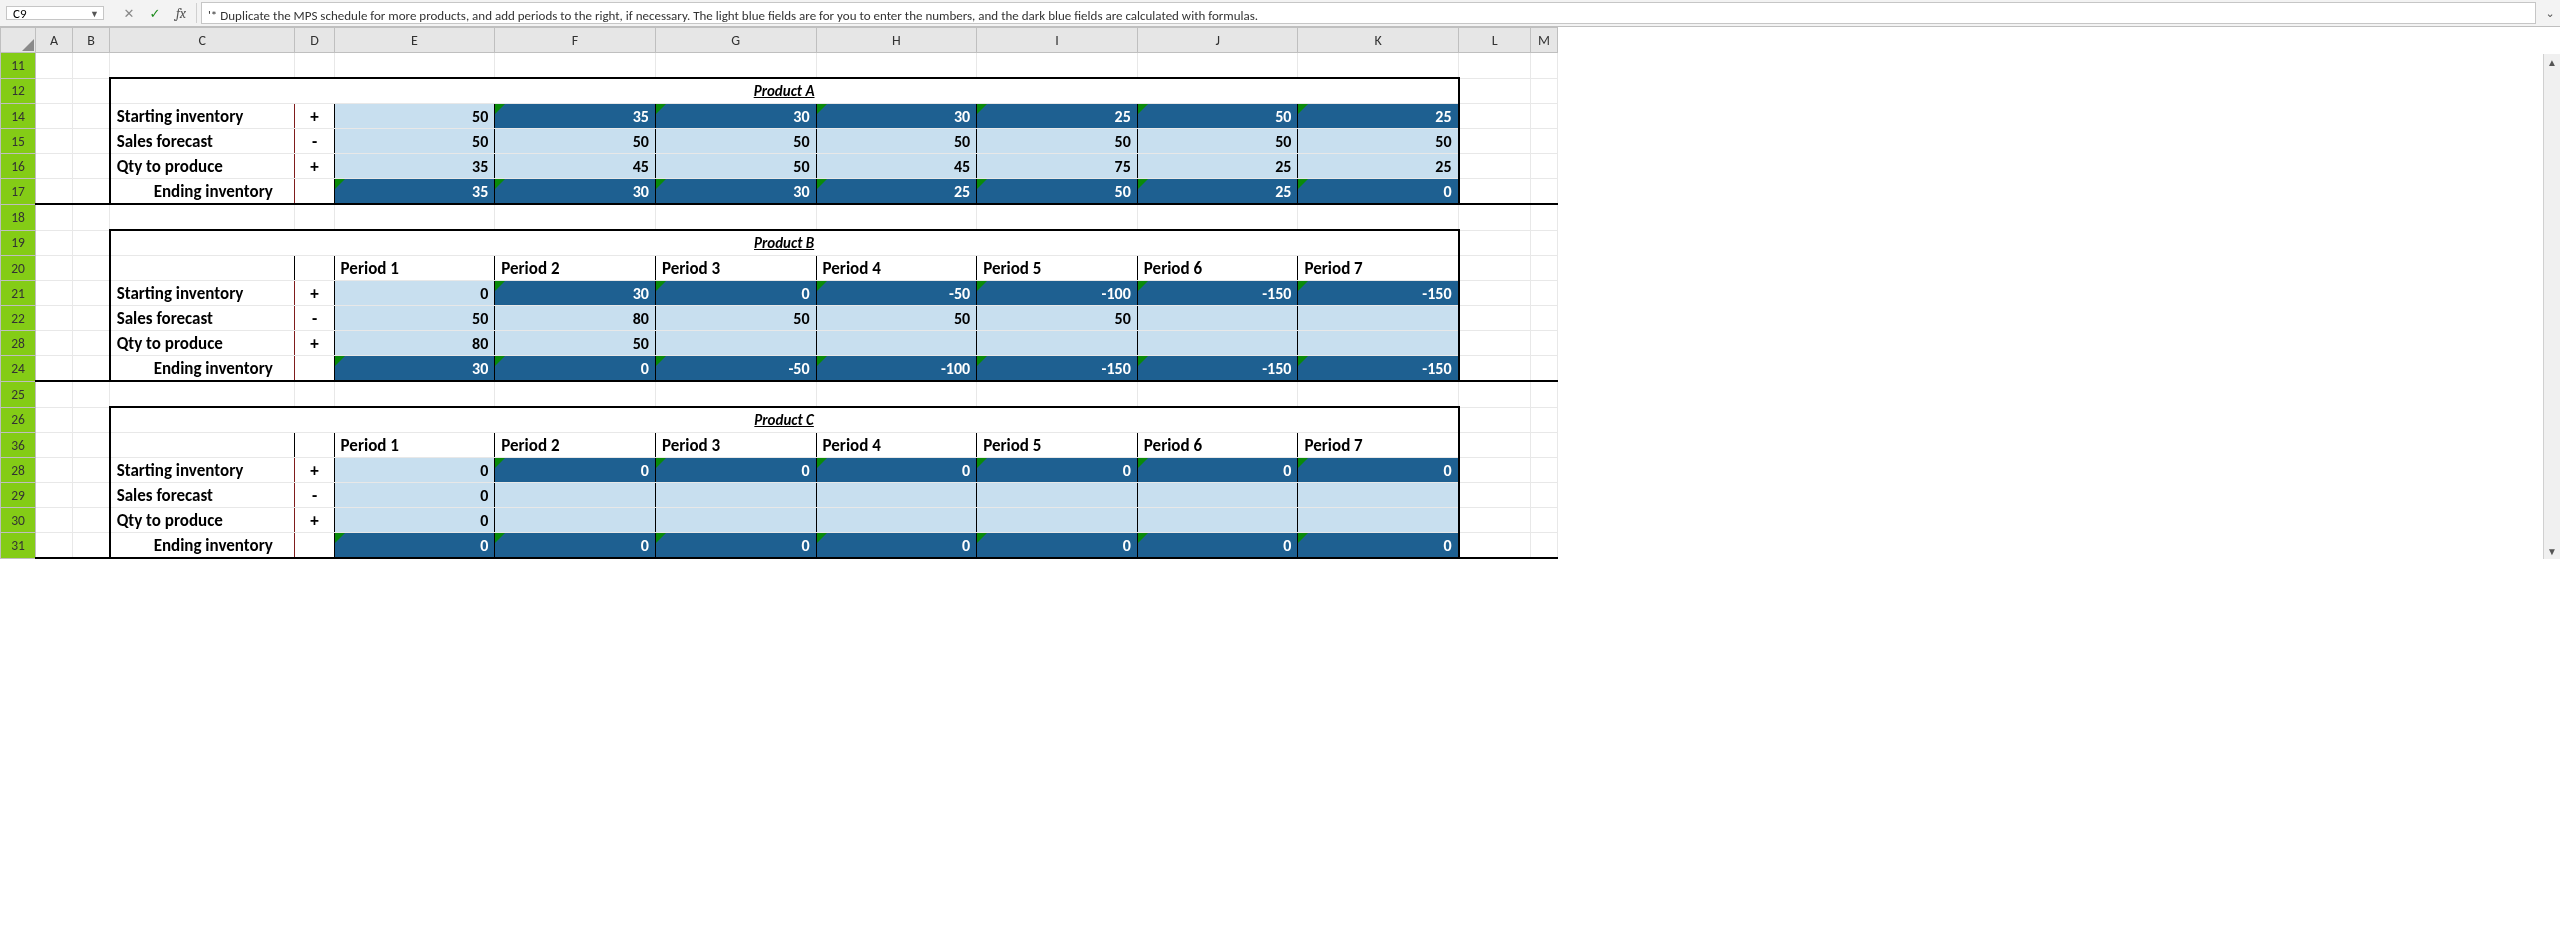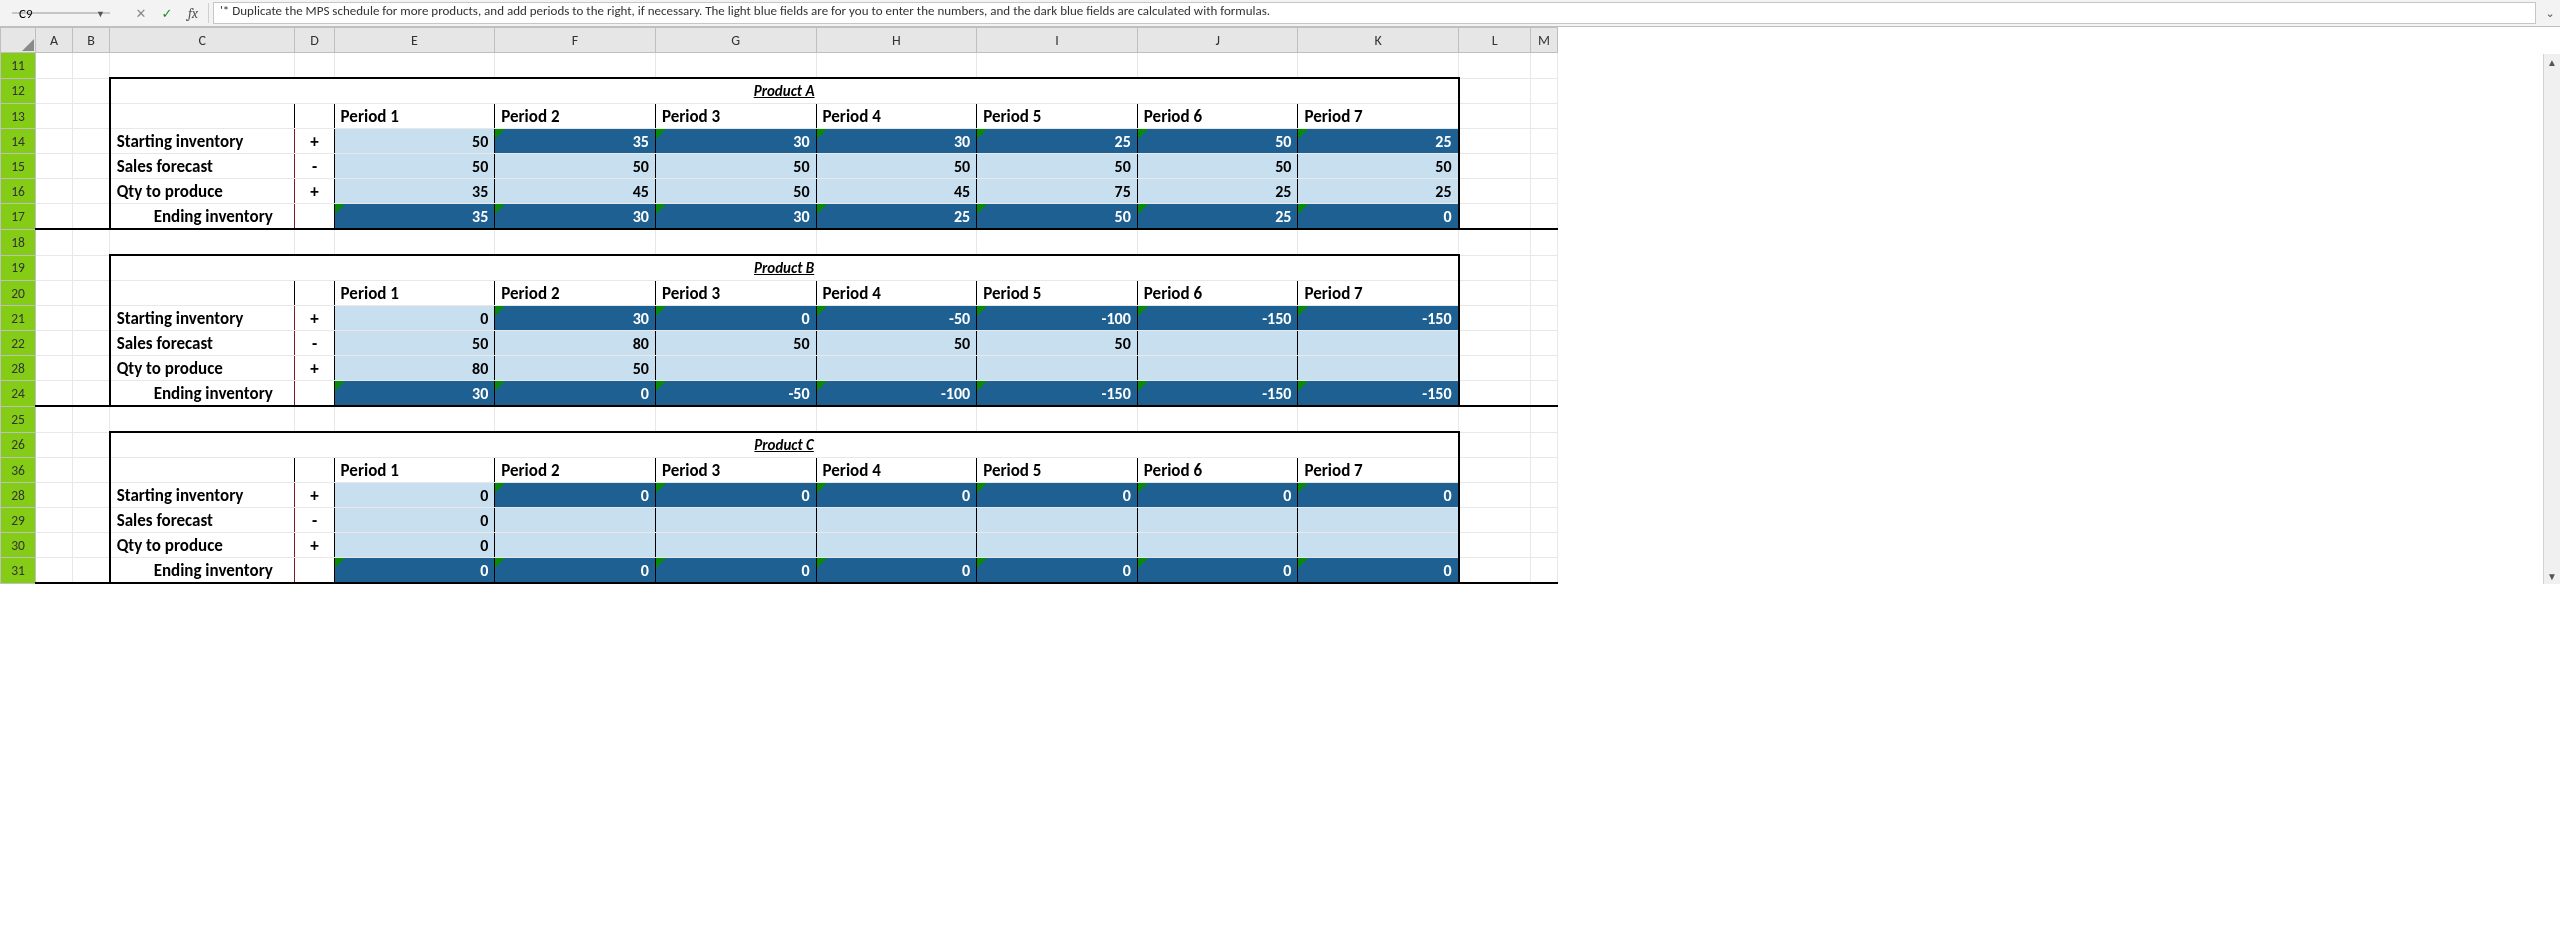--- a/index.html
+++ b/index.html
@@ -21,21 +21,21 @@
     border-bottom: 1px solid #bfbfbf;
     font-size: 13px;
   }
   .name-box {
     width: 98px;
     background: #fff;
     border: 1px solid #c6c6c6;
     display: flex;
     align-items: center;
     padding: 0 6px;
-    margin: 12px;
+    margin: 6px;
     box-sizing: border-box;
     position: relative;
   }
   .name-box .dd {
     position: absolute;
     right: 4px; top: 50%;
     transform: translateY(-50%);
     font-size: 9px;
     color: #555;
   }
@@ -52,21 +52,21 @@
   }
   .fb-btn.green { color: #1a8a1a; }
   .fb-btn.fx    { font-style: italic; font-family: "Cambria Math", Cambria, serif; color:#555; font-size:14px;}
   .fb-divider   { width:1px; background:#d0d0d0; margin:3px 2px; }
   .fb-input {
     flex: 1;
     background:#fff;
     border:1px solid #c6c6c6;
     margin:2px 4px 2px 2px;
     display:flex;
-    align-items:flex-start;
+    align-items:flex-end;
     padding:0 6px;
     color:#333;
     overflow:hidden;
     white-space:nowrap;
   }
   .fb-expand {
     width:20px;
     display:flex;
     align-items:center;
     justify-content:center;
@@ -279,245 +279,229 @@
             <td></td>
           </tr>
           <tr class="  title-row ">
             <th class="rowhead">12</th>
             <td></td>
             <td></td>
             <td class="title" colspan="9">Product A</td>
             <td></td>
             <td></td>
           </tr>
+          <tr class="body-row   ">
+            <th class="rowhead">14</th>
+            <td></td>
+            <td></td>
+            <td class="rowlabel">Starting inventory</td>
+            <td class="sign">+</td>
+            <td class="cell num light  ">50</td>
+            <td class="cell num dark gtri ">35</td>
+            <td class="cell num dark gtri ">30</td>
+            <td class="cell num dark gtri ">30</td>
+            <td class="cell num dark gtri ">25</td>
+            <td class="cell num dark gtri ">50</td>
+            <td class="cell num dark gtri last">25</td>
+            <td></td>
+            <td></td>
+          </tr>
+          <tr class="body-row   ">
+            <th class="rowhead">15</th>
+            <td></td>
+            <td></td>
+            <td class="rowlabel">Sales forecast</td>
+            <td class="sign">-</td>
+            <td class="cell num light  ">50</td>
+            <td class="cell num light  ">50</td>
+            <td class="cell num light  ">50</td>
+            <td class="cell num light  ">50</td>
+            <td class="cell num light  ">50</td>
+            <td class="cell num light  ">50</td>
+            <td class="cell num light  last">50</td>
+            <td></td>
+            <td></td>
+          </tr>
+          <tr class="body-row   ">
+            <th class="rowhead">16</th>
+            <td></td>
+            <td></td>
+            <td class="rowlabel">Qty to produce</td>
+            <td class="sign">+</td>
+            <td class="cell num light  ">35</td>
+            <td class="cell num light  ">45</td>
+            <td class="cell num light  ">50</td>
+            <td class="cell num light  ">45</td>
+            <td class="cell num light  ">75</td>
+            <td class="cell num light  ">25</td>
+            <td class="cell num light  last">25</td>
+            <td></td>
+            <td></td>
+          </tr>
+          <tr class="body-row lastrow  ">
+            <th class="rowhead">17</th>
+            <td></td>
+            <td></td>
+            <td class="rowlabel">Ending inventory</td>
+            <td class="sign">=</td>
+            <td class="cell num dark gtri ">35</td>
+            <td class="cell num dark gtri ">30</td>
+            <td class="cell num dark gtri ">30</td>
+            <td class="cell num dark gtri ">25</td>
+            <td class="cell num dark gtri ">50</td>
+            <td class="cell num dark gtri ">25</td>
+            <td class="cell num dark gtri last">0</td>
+            <td></td>
+            <td></td>
+          </tr>
+          <tr class="   ">
+            <th class="rowhead">18</th>
+            <td></td>
+            <td></td>
+            <td></td>
+            <td></td>
+            <td></td>
+            <td></td>
+            <td></td>
+            <td></td>
+            <td></td>
+            <td></td>
+            <td></td>
+            <td></td>
+            <td></td>
+          </tr>
+          <tr class="  title-row ">
+            <th class="rowhead">19</th>
+            <td></td>
+            <td></td>
+            <td class="title" colspan="9">Product B</td>
+            <td></td>
+            <td></td>
+          </tr>
           <tr class="   per-row">
-            <th class="rowhead">13</th>
+            <th class="rowhead">20</th>
             <td></td>
             <td></td>
             <td class="lab"></td>
             <td class="plus"></td>
             <td class="per ">Period 1</td>
             <td class="per ">Period 2</td>
             <td class="per ">Period 3</td>
             <td class="per ">Period 4</td>
             <td class="per ">Period 5</td>
             <td class="per ">Period 6</td>
             <td class="per last">Period 7</td>
             <td></td>
             <td></td>
           </tr>
           <tr class="body-row   ">
-            <th class="rowhead">14</th>
+            <th class="rowhead">21</th>
             <td></td>
             <td></td>
             <td class="rowlabel">Starting inventory</td>
             <td class="sign">+</td>
-            <td class="cell num light  ">50</td>
-            <td class="cell num dark gtri ">35</td>
+            <td class="cell num light  ">0</td>
             <td class="cell num dark gtri ">30</td>
-            <td class="cell num dark gtri ">30</td>
-            <td class="cell num dark gtri ">25</td>
-            <td class="cell num dark gtri ">50</td>
-            <td class="cell num dark gtri last">25</td>
-            <td></td>
-            <td></td>
-          </tr>
-          <tr class="body-row   ">
-            <th class="rowhead">15</th>
+            <td class="cell num dark gtri ">0</td>
+            <td class="cell num dark gtri ">-50</td>
+            <td class="cell num dark gtri ">-100</td>
+            <td class="cell num dark gtri ">-150</td>
+            <td class="cell num dark gtri last">-150</td>
+            <td></td>
+            <td></td>
+          </tr>
+          <tr class="body-row   ">
+            <th class="rowhead">22</th>
             <td></td>
             <td></td>
             <td class="rowlabel">Sales forecast</td>
             <td class="sign">-</td>
             <td class="cell num light  ">50</td>
-            <td class="cell num light  ">50</td>
-            <td class="cell num light  ">50</td>
-            <td class="cell num light  ">50</td>
-            <td class="cell num light  ">50</td>
-            <td class="cell num light  ">50</td>
-            <td class="cell num light  last">50</td>
-            <td></td>
-            <td></td>
-          </tr>
-          <tr class="body-row   ">
-            <th class="rowhead">16</th>
+            <td class="cell num light  ">80</td>
+            <td class="cell num light  ">50</td>
+            <td class="cell num light  ">50</td>
+            <td class="cell num light  ">50</td>
+            <td class="cell num light  "></td>
+            <td class="cell num light  last"></td>
+            <td></td>
+            <td></td>
+          </tr>
+          <tr class="body-row   ">
+            <th class="rowhead">28</th>
             <td></td>
             <td></td>
             <td class="rowlabel">Qty to produce</td>
             <td class="sign">+</td>
-            <td class="cell num light  ">35</td>
-            <td class="cell num light  ">45</td>
-            <td class="cell num light  ">50</td>
-            <td class="cell num light  ">45</td>
-            <td class="cell num light  ">75</td>
-            <td class="cell num light  ">25</td>
-            <td class="cell num light  last">25</td>
+            <td class="cell num light  ">80</td>
+            <td class="cell num light  ">50</td>
+            <td class="cell num light  "></td>
+            <td class="cell num light  "></td>
+            <td class="cell num light  "></td>
+            <td class="cell num light  "></td>
+            <td class="cell num light  last"></td>
             <td></td>
             <td></td>
           </tr>
           <tr class="body-row lastrow  ">
-            <th class="rowhead">17</th>
+            <th class="rowhead">24</th>
             <td></td>
             <td></td>
             <td class="rowlabel">Ending inventory</td>
             <td class="sign">=</td>
-            <td class="cell num dark gtri ">35</td>
             <td class="cell num dark gtri ">30</td>
-            <td class="cell num dark gtri ">30</td>
-            <td class="cell num dark gtri ">25</td>
-            <td class="cell num dark gtri ">50</td>
-            <td class="cell num dark gtri ">25</td>
-            <td class="cell num dark gtri last">0</td>
+            <td class="cell num dark gtri ">0</td>
+            <td class="cell num dark gtri ">-50</td>
+            <td class="cell num dark gtri ">-100</td>
+            <td class="cell num dark gtri ">-150</td>
+            <td class="cell num dark gtri ">-150</td>
+            <td class="cell num dark gtri last">-150</td>
             <td></td>
             <td></td>
           </tr>
           <tr class="   ">
-            <th class="rowhead">18</th>
+            <th class="rowhead">25</th>
             <td></td>
             <td></td>
             <td></td>
             <td></td>
             <td></td>
             <td></td>
             <td></td>
             <td></td>
             <td></td>
             <td></td>
             <td></td>
             <td></td>
             <td></td>
           </tr>
           <tr class="  title-row ">
-            <th class="rowhead">19</th>
-            <td></td>
-            <td></td>
-            <td class="title" colspan="9">Product B</td>
+            <th class="rowhead">26</th>
+            <td></td>
+            <td></td>
+            <td class="title" colspan="9">Product C</td>
             <td></td>
             <td></td>
           </tr>
           <tr class="   per-row">
-            <th class="rowhead">20</th>
+            <th class="rowhead">36</th>
             <td></td>
             <td></td>
             <td class="lab"></td>
             <td class="plus"></td>
             <td class="per ">Period 1</td>
             <td class="per ">Period 2</td>
             <td class="per ">Period 3</td>
             <td class="per ">Period 4</td>
             <td class="per ">Period 5</td>
             <td class="per ">Period 6</td>
             <td class="per last">Period 7</td>
             <td></td>
             <td></td>
           </tr>
           <tr class="body-row   ">
-            <th class="rowhead">21</th>
-            <td></td>
-            <td></td>
-            <td class="rowlabel">Starting inventory</td>
-            <td class="sign">+</td>
-            <td class="cell num light  ">0</td>
-            <td class="cell num dark gtri ">30</td>
-            <td class="cell num dark gtri ">0</td>
-            <td class="cell num dark gtri ">-50</td>
-            <td class="cell num dark gtri ">-100</td>
-            <td class="cell num dark gtri ">-150</td>
-            <td class="cell num dark gtri last">-150</td>
-            <td></td>
-            <td></td>
-          </tr>
-          <tr class="body-row   ">
-            <th class="rowhead">22</th>
-            <td></td>
-            <td></td>
-            <td class="rowlabel">Sales forecast</td>
-            <td class="sign">-</td>
-            <td class="cell num light  ">50</td>
-            <td class="cell num light  ">80</td>
-            <td class="cell num light  ">50</td>
-            <td class="cell num light  ">50</td>
-            <td class="cell num light  ">50</td>
-            <td class="cell num light  "></td>
-            <td class="cell num light  last"></td>
-            <td></td>
-            <td></td>
-          </tr>
-          <tr class="body-row   ">
-            <th class="rowhead">28</th>
-            <td></td>
-            <td></td>
-            <td class="rowlabel">Qty to produce</td>
-            <td class="sign">+</td>
-            <td class="cell num light  ">80</td>
-            <td class="cell num light  ">50</td>
-            <td class="cell num light  "></td>
-            <td class="cell num light  "></td>
-            <td class="cell num light  "></td>
-            <td class="cell num light  "></td>
-            <td class="cell num light  last"></td>
-            <td></td>
-            <td></td>
-          </tr>
-          <tr class="body-row lastrow  ">
-            <th class="rowhead">24</th>
-            <td></td>
-            <td></td>
-            <td class="rowlabel">Ending inventory</td>
-            <td class="sign">=</td>
-            <td class="cell num dark gtri ">30</td>
-            <td class="cell num dark gtri ">0</td>
-            <td class="cell num dark gtri ">-50</td>
-            <td class="cell num dark gtri ">-100</td>
-            <td class="cell num dark gtri ">-150</td>
-            <td class="cell num dark gtri ">-150</td>
-            <td class="cell num dark gtri last">-150</td>
-            <td></td>
-            <td></td>
-          </tr>
-          <tr class="   ">
-            <th class="rowhead">25</th>
-            <td></td>
-            <td></td>
-            <td></td>
-            <td></td>
-            <td></td>
-            <td></td>
-            <td></td>
-            <td></td>
-            <td></td>
-            <td></td>
-            <td></td>
-            <td></td>
-            <td></td>
-          </tr>
-          <tr class="  title-row ">
-            <th class="rowhead">26</th>
-            <td></td>
-            <td></td>
-            <td class="title" colspan="9">Product C</td>
-            <td></td>
-            <td></td>
-          </tr>
-          <tr class="   per-row">
-            <th class="rowhead">36</th>
-            <td></td>
-            <td></td>
-            <td class="lab"></td>
-            <td class="plus"></td>
-            <td class="per ">Period 1</td>
-            <td class="per ">Period 2</td>
-            <td class="per ">Period 3</td>
-            <td class="per ">Period 4</td>
-            <td class="per ">Period 5</td>
-            <td class="per ">Period 6</td>
-            <td class="per last">Period 7</td>
-            <td></td>
-            <td></td>
-          </tr>
-          <tr class="body-row   ">
             <th class="rowhead">28</th>
             <td></td>
             <td></td>
             <td class="rowlabel">Starting inventory</td>
             <td class="sign">+</td>
             <td class="cell num light  ">0</td>
             <td class="cell num dark gtri ">0</td>
             <td class="cell num dark gtri ">0</td>
             <td class="cell num dark gtri ">0</td>
             <td class="cell num dark gtri ">0</td>

